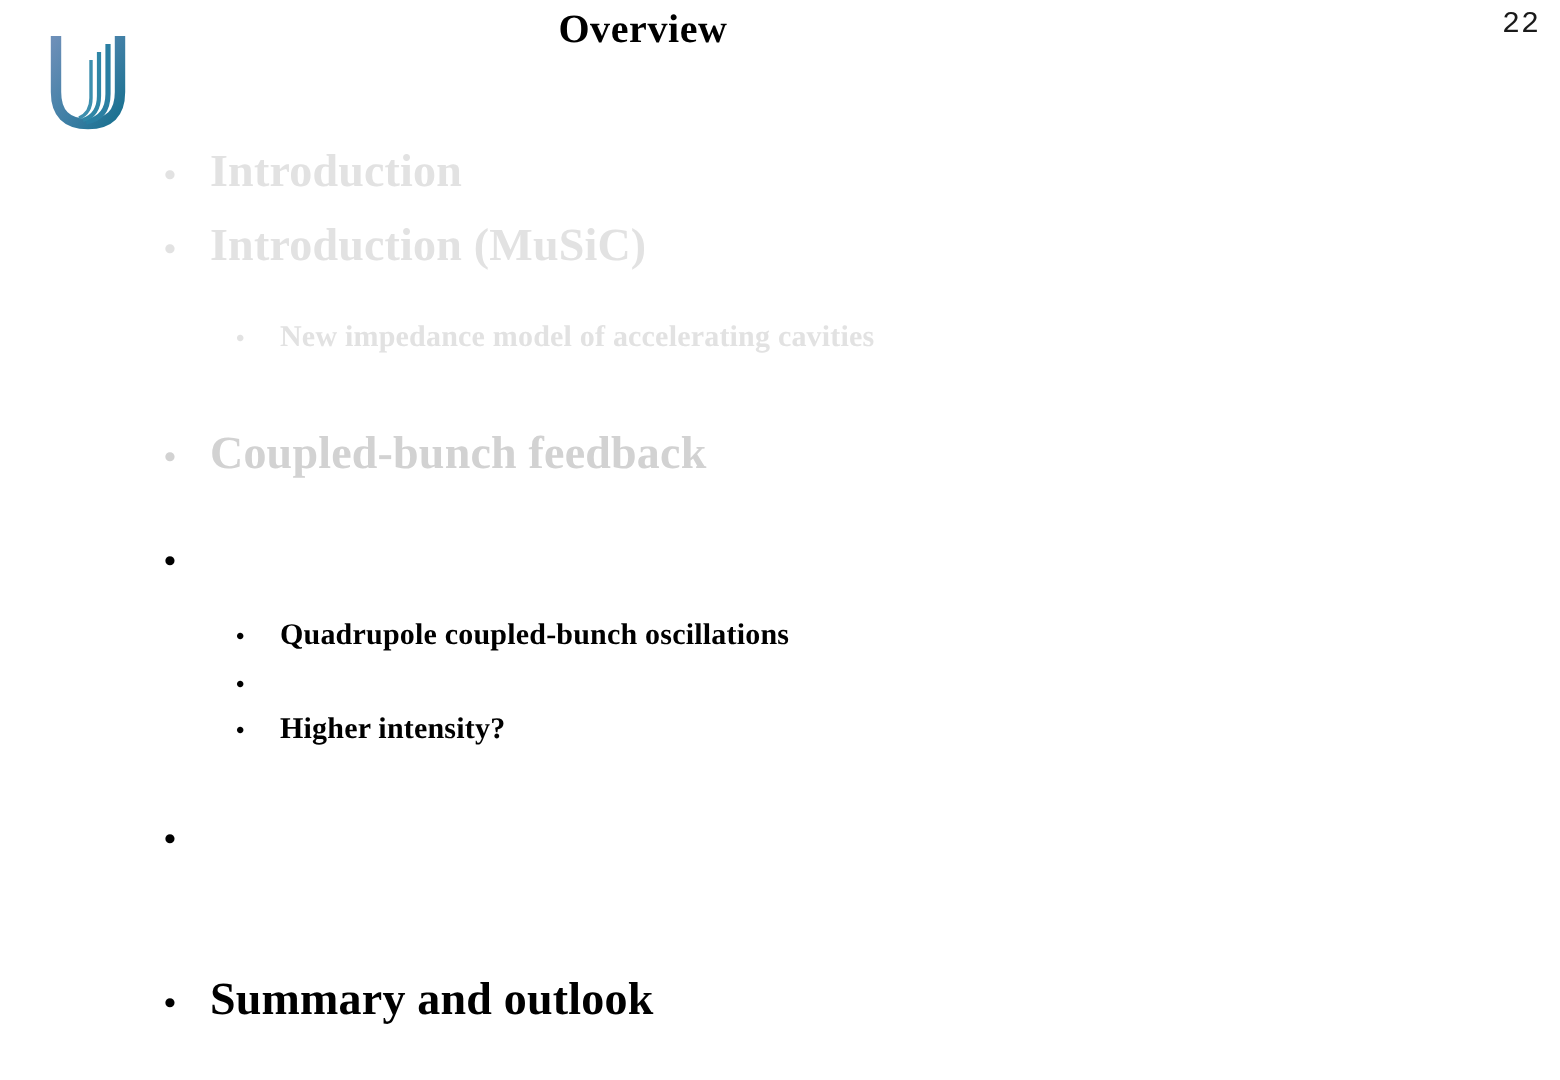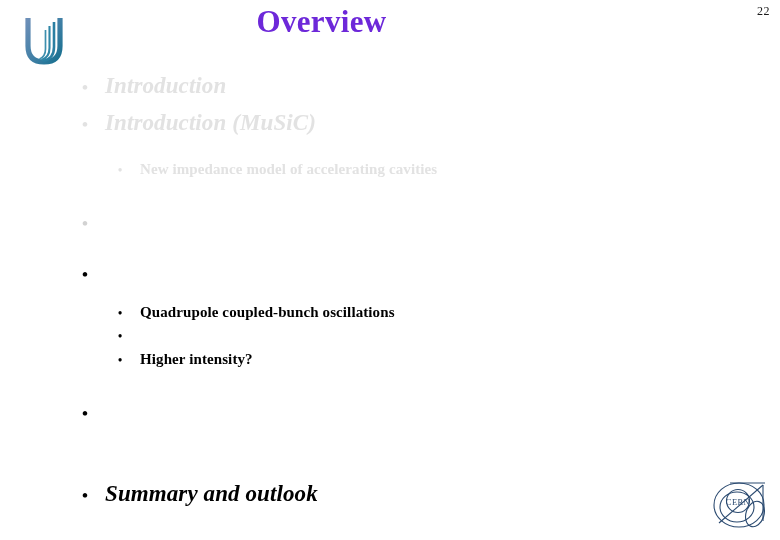--- a/index.html
+++ b/index.html
@@ -32,37 +32,37 @@
     top: 6px;
     width: 62px;
     height: 62px;
   }
 
   
   .page-number {
     position: absolute;
     right: 10px;
     top: 4px;
-    font-family: Liberation Serif, serif;
-    font-size: 12px;
+    font-family: Liberation Mono, monospace;
+    font-size: 15px;
     color: #1a1a1a;
     letter-spacing: 0.5px;
   }
 
   
   .slide-title {
     position: absolute;
     left: 0;
     top: 4px;
     width: 643px;
     text-align: center;
     font-family: "Liberation Serif", "DejaVu Serif", serif;
-    font-size: 31px;
+    font-size: 20px;
     font-weight: bold;
-    color: #6d28d9;
+    color: #000000;
     letter-spacing: 0.3px;
   }
 
   
   .content {
     position: absolute;
     left: 0;
     top: 74px;
     width: 780px;
   }
@@ -83,21 +83,20 @@
   .lvl1 .marker {
     width: 23px;
     flex: 0 0 23px;
     font-size: 17px;
     line-height: 1;
     text-align: left;
   }
   .lvl1 .text {
     flex: 1 1 auto;
     letter-spacing: 0.1px;
-    font-style: italic;
   }
 
   
   .lvl2 {
     padding-left: 118px;
     font-size: 15px;
     font-weight: bold;
     line-height: 1.0;
   }
   .lvl2 .marker {
@@ -179,20 +178,21 @@
 
     <div class="bullet-row lvl2 tone-faint">
       <span class="marker">•</span>
       <span class="text">New impedance model of accelerating cavities</span>
     </div>
 
     <div class="sp-5"></div>
 
     <div class="bullet-row lvl1 tone-dim">
       <span class="marker">•</span>
+      <span class="text">Coupled-bunch feedback</span>
     </div>
 
     <div class="sp-4"></div>
 
     <div class="bullet-row lvl1 tone-active">
       <span class="marker">•</span>
     </div>
 
     <div class="sp-2"></div>
 
@@ -223,33 +223,14 @@
     <div class="sp-5"></div>
     <div class="sp-2"></div>
 
     <div class="bullet-row lvl1 tone-active">
       <span class="marker">•</span>
       <span class="text">Summary and outlook</span>
     </div>
 
   </div>
 
-  <div class="cern-logo">
-    <svg viewBox="0 0 62 58" width="62" height="58" xmlns="http://www.w3.org/2000/svg">
-      <g fill="none" stroke="#2b4a70" stroke-width="1.1">
-
-        <ellipse cx="29" cy="29" rx="25" ry="22"></ellipse>
-
-        <ellipse cx="27" cy="31" rx="17" ry="15"></ellipse>
-
-        <path d="M9 47 L53 9"></path>
-        <path d="M53 9 L53 45"></path>
-        <path d="M20 7 L55 7"></path>
-
-        <ellipse cx="45" cy="38" rx="9" ry="13" transform="rotate(18 45 38)"></ellipse>
-
-        <circle cx="28" cy="25" r="11.5"></circle>
-      </g>
-      <text x="28" y="28.5" text-anchor="middle" font-family="'Liberation Serif','DejaVu Serif',serif" font-size="8.5" letter-spacing="0.4" fill="#2b4a70">CERN</text>
-    </svg>
-  </div>
 
 </div>
 
 </body></html>

